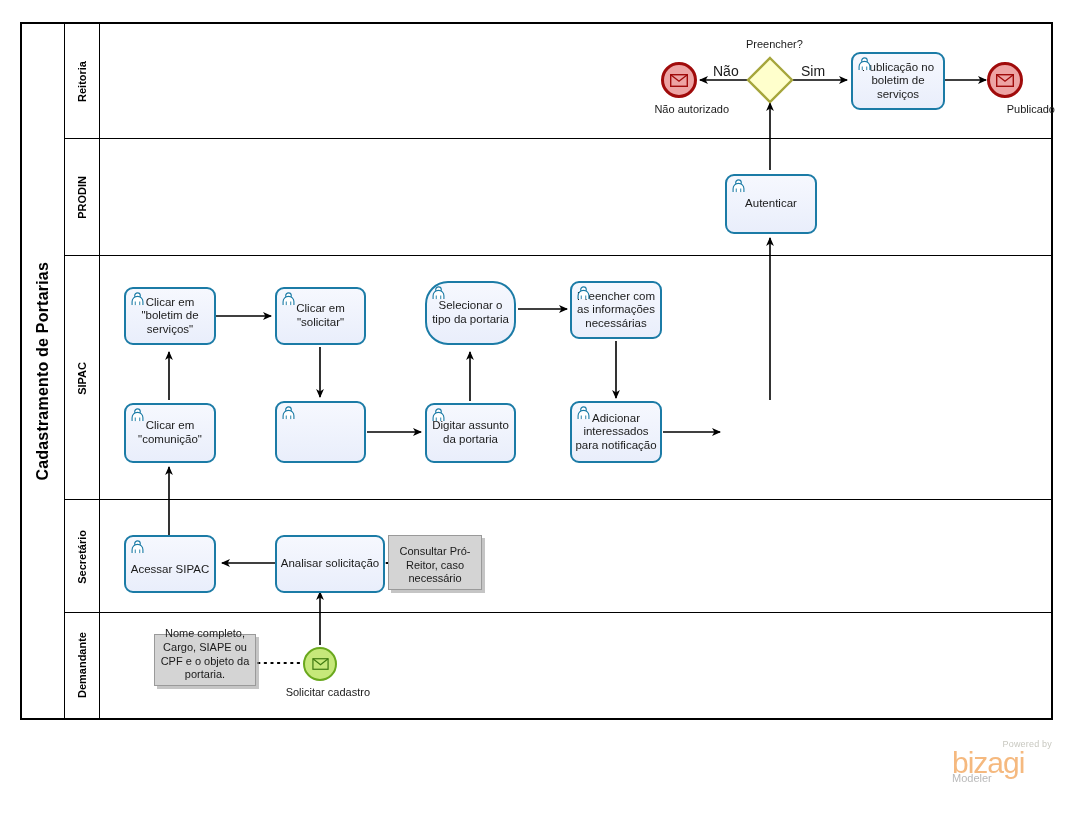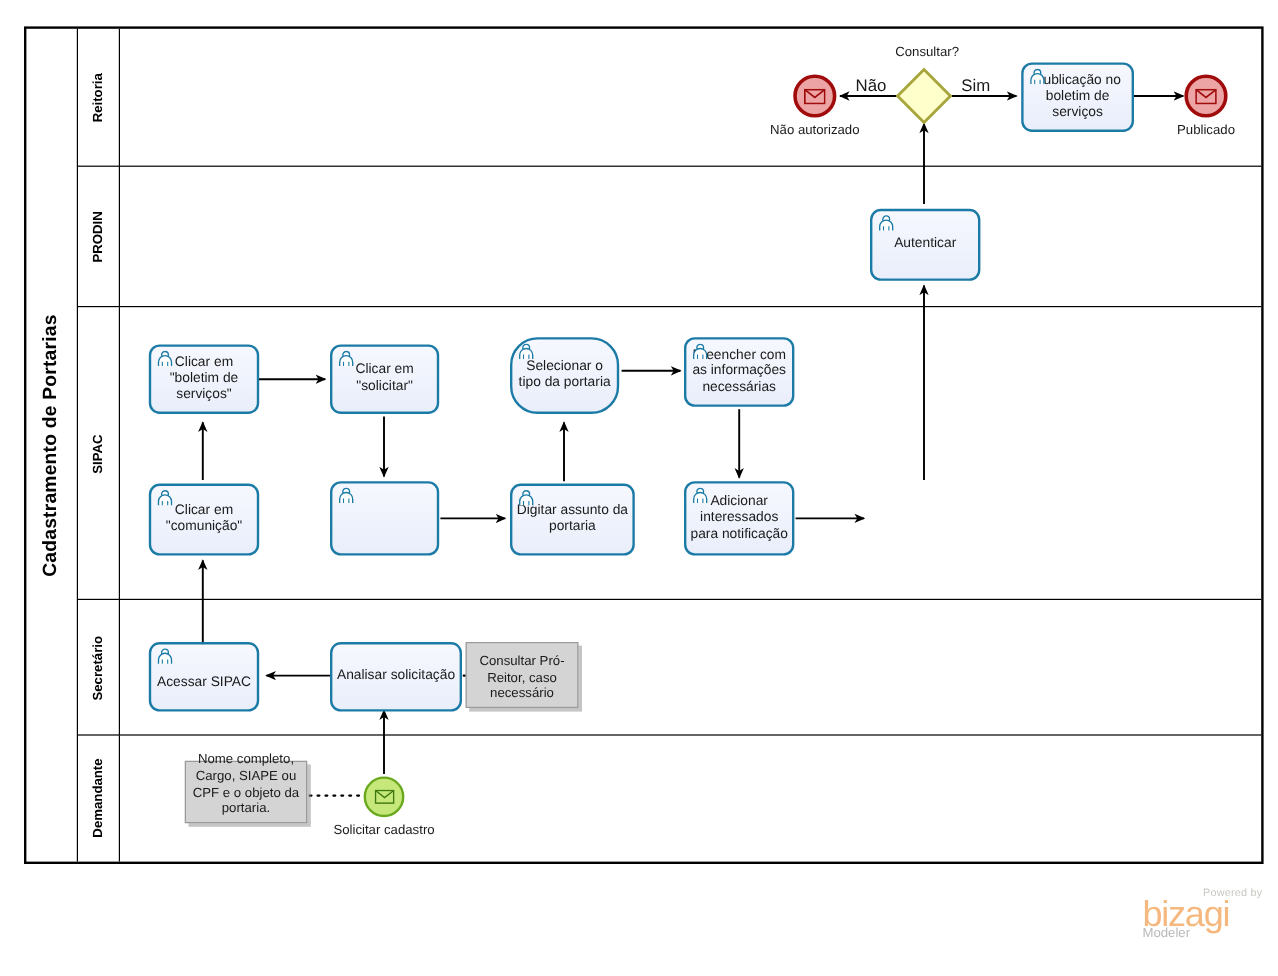--- a/index.html
+++ b/index.html
@@ -27,21 +27,21 @@
       display:flex;align-items:center;justify-content:center;text-align:center;
       font-size:11.5px;color:#1a1a1a;line-height:1.18;padding:2px 3px;}
   .task .lbl{display:block;width:100%;}
   .task-icon{position:absolute;left:4px;top:3px;width:15px;height:14px;pointer-events:none;}
 
   
   .event{position:absolute;border-radius:50%;box-sizing:border-box;
       display:flex;align-items:center;justify-content:center;}
   .event.end{border:3px solid #a00b0b;background:#eda4a4;}
   .event.start{border:2px solid #6aa81e;background:#c6e87a;}
-  .ev-label{position:absolute;text-align:center;font-size:11px;color:#1a1a1a;line-height:1.2;white-space:nowrap;}
+  .ev-label{position:absolute;text-align:right;font-size:11px;color:#1a1a1a;line-height:1.2;white-space:nowrap;}
 
   
   .gateway{position:absolute;box-sizing:border-box;}
   .gw-label{position:absolute;font-size:11px;color:#1a1a1a;white-space:nowrap;}
 
   
   .annot{position:absolute;box-sizing:border-box;background:#d4d4d4;border:1px solid #9a9a9a;
       box-shadow:3px 3px 0 0 rgba(150,150,150,.55);
       display:flex;align-items:flex-end;justify-content:center;text-align:center;
       font-size:11px;color:#1a1a1a;line-height:1.25;padding:3px 4px;}
@@ -150,21 +150,21 @@
   </div>
   <div class="ev-label" style="left:629px;top:103px;width:100px;">
     <span>Não autorizado</span>
   </div>
 
   <div class="gateway" style="left:746px;top:56px;width:48px;height:48px;">
     <svg width="48" height="48" viewBox="0 0 48 48">
       <polygon points="24,2 46,24 24,46 2,24" fill="#ffffcc" stroke="#a6a63c" stroke-width="2.4"></polygon>
     </svg>
   </div>
-  <div class="gw-label" style="left:746px;top:38px;">Consultar?</div>
+  <div class="gw-label" style="left:746px;top:38px;">Preencher?</div>
 
   <div class="task" style="left:851px;top:52px;width:94px;height:58px;">
     <svg class="task-icon" viewBox="0 0 16 15">
       <circle cx="8" cy="4" r="3" fill="#ffffff" stroke="#1b7ba6" stroke-width="1.2"></circle>
       <path d="M2.2,14 L2.2,10.5 A5.8,5.8 0 0 1 13.8,10.5 L13.8,14" fill="#ffffff" stroke="#1b7ba6" stroke-width="1.2"></path>
       <path d="M5.6,14 L5.6,10.2 M10.4,14 L10.4,10.2" stroke="#1b7ba6" stroke-width="1"></path>
     </svg>
     <span class="lbl">Publicação no boletim de serviços</span>
   </div>
 
@@ -233,21 +233,21 @@
   </div>
 
   <div class="task" style="left:275px;top:401px;width:91px;height:62px;">
     <svg class="task-icon" viewBox="0 0 16 15">
       <circle cx="8" cy="4" r="3" fill="#ffffff" stroke="#1b7ba6" stroke-width="1.2"></circle>
       <path d="M2.2,14 L2.2,10.5 A5.8,5.8 0 0 1 13.8,10.5 L13.8,14" fill="#ffffff" stroke="#1b7ba6" stroke-width="1.2"></path>
       <path d="M5.6,14 L5.6,10.2 M10.4,14 L10.4,10.2" stroke="#1b7ba6" stroke-width="1"></path>
     </svg>
   </div>
 
-  <div class="task" style="left:425px;top:403px;width:104px;height:60px;">
+  <div class="task" style="left:425px;top:403px;width:91px;height:60px;">
     <svg class="task-icon" viewBox="0 0 16 15">
       <circle cx="8" cy="4" r="3" fill="#ffffff" stroke="#1b7ba6" stroke-width="1.2"></circle>
       <path d="M2.2,14 L2.2,10.5 A5.8,5.8 0 0 1 13.8,10.5 L13.8,14" fill="#ffffff" stroke="#1b7ba6" stroke-width="1.2"></path>
       <path d="M5.6,14 L5.6,10.2 M10.4,14 L10.4,10.2" stroke="#1b7ba6" stroke-width="1"></path>
     </svg>
     <span class="lbl">Digitar assunto da portaria</span>
   </div>
 
   <div class="task" style="left:570px;top:401px;width:92px;height:62px;">
     <svg class="task-icon" viewBox="0 0 16 15">

